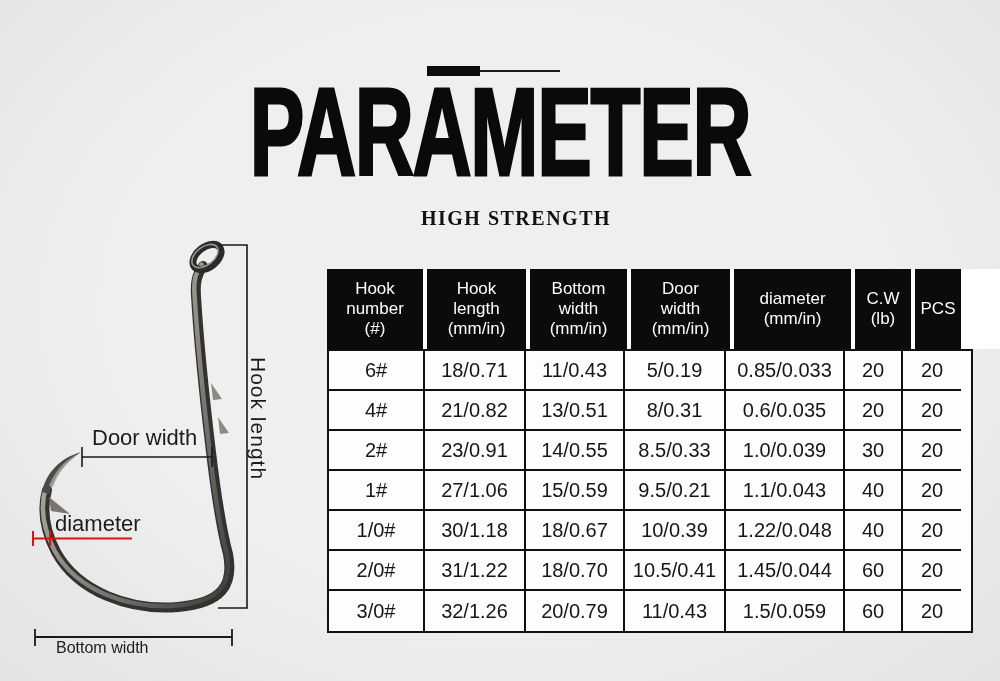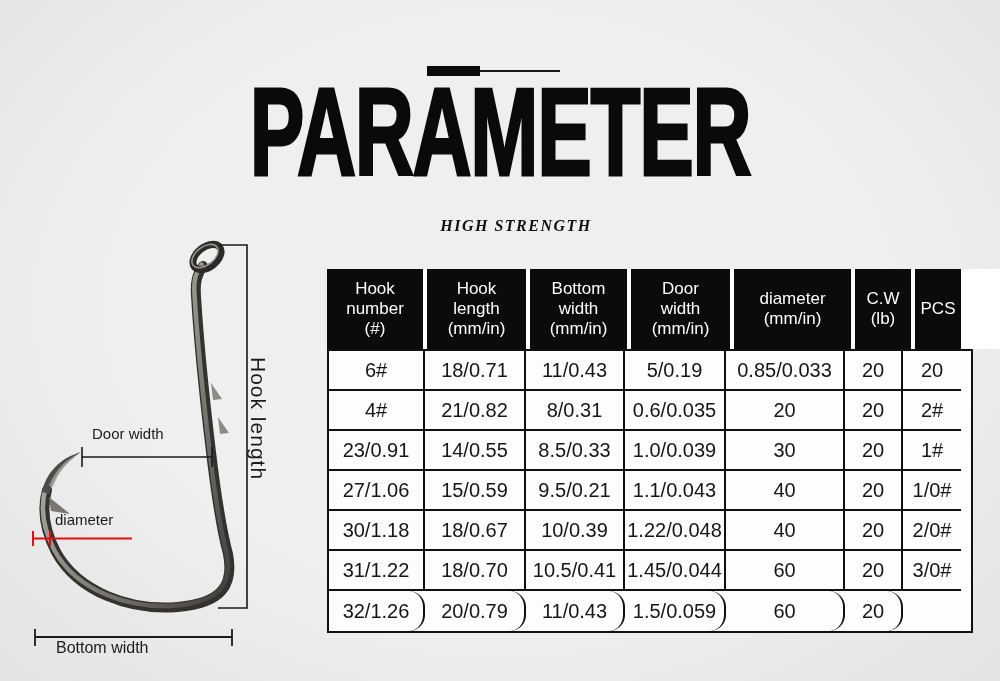--- a/index.html
+++ b/index.html
@@ -13,28 +13,28 @@
   
   .deco-bar { position:absolute; left:427px; top:66px; width:53px; height:10px; background:#0c0c0c; }
   .deco-line { position:absolute; left:480px; top:70px; width:80px; height:1.5px; background:#1a1a1a; }
   .title {
     position:absolute; left:0; right:0; top:70px; text-align:center;
     font-size:124px; line-height:1; font-weight:900; color:#0a0a0a;
     letter-spacing:-2px; transform:scaleX(0.66); transform-origin:50% 0;
     -webkit-text-stroke:3px #0a0a0a; white-space:nowrap;
   }
   .subtitle {
-    position:absolute; left:32px; right:0; top:217px; text-align:center;
-    font-family:"Liberation Serif", serif; font-style:italic; font-weight:bold;
-    font-size:16px; letter-spacing:1.5px; color:#111;
+    position:absolute; left:32px; right:0; top:207px; text-align:center;
+    font-family:"Liberation Serif", serif; font-weight:bold;
+    font-size:20px; letter-spacing:1.5px; color:#111;
   }
 
   
   .diagram-svg { position:absolute; left:0; top:230px; width:320px; height:451px; }
-  .dim-label { position:absolute; font-size:15px; color:#1c1c1c; white-space:nowrap; }
+  .dim-label { position:absolute; font-size:22px; color:#1c1c1c; white-space:nowrap; }
   .lbl-door   { left:92px;  top:425px; }
   .lbl-diam   { left:55px;  top:511px; }
   .lbl-bottom { left:56px;  top:639px; font-size:16px; }
   .lbl-hooklen{
     left:246px; top:357px; writing-mode:vertical-rl; font-size:21px; letter-spacing:1px;
   }
 
   
   .spec-table { position:absolute; left:327px; top:269px; width:778px; }
   .thead {
@@ -52,21 +52,21 @@
     display:grid; grid-template-columns:96px 101px 99px 101px 119px 58px 58px;
     grid-template-rows:repeat(7, 40px);
     border:2px solid #101010; background:#fdfdfd; width:646px;
   }
   .td {
     display:flex; align-items:center; justify-content:center;
     font-size:20px; color:#161616; background:#fdfdfd;
     border-right:2px solid #101010; border-bottom:2px solid #101010;
   }
   .td:nth-child(7n) { border-right:none; }
-  .td:nth-child(n+43) { border-bottom:none;border-radius:16px; }
+  .td:nth-child(n+43) { border-bottom:none; }
 </style>
 </head>
 <body>
 
 <div class="page">
 
   <div class="deco-bar"></div>
   <div class="deco-line"></div>
   <div class="title">PARAMETER</div>
   <div class="subtitle">HIGH STRENGTH</div>
@@ -171,20 +171,21 @@
       <div class="td">6#</div>
       <div class="td">18/0.71</div>
       <div class="td">11/0.43</div>
       <div class="td">5/0.19</div>
       <div class="td">0.85/0.033</div>
       <div class="td">20</div>
       <div class="td">20</div>
 
       <div class="td">4#</div>
       <div class="td">21/0.82</div>
+      <div class="td">13/0.51</div>
       <div class="td">8/0.31</div>
       <div class="td">0.6/0.035</div>
       <div class="td">20</div>
       <div class="td">20</div>
 
       <div class="td">2#</div>
       <div class="td">23/0.91</div>
       <div class="td">14/0.55</div>
       <div class="td">8.5/0.33</div>
       <div class="td">1.0/0.039</div>

